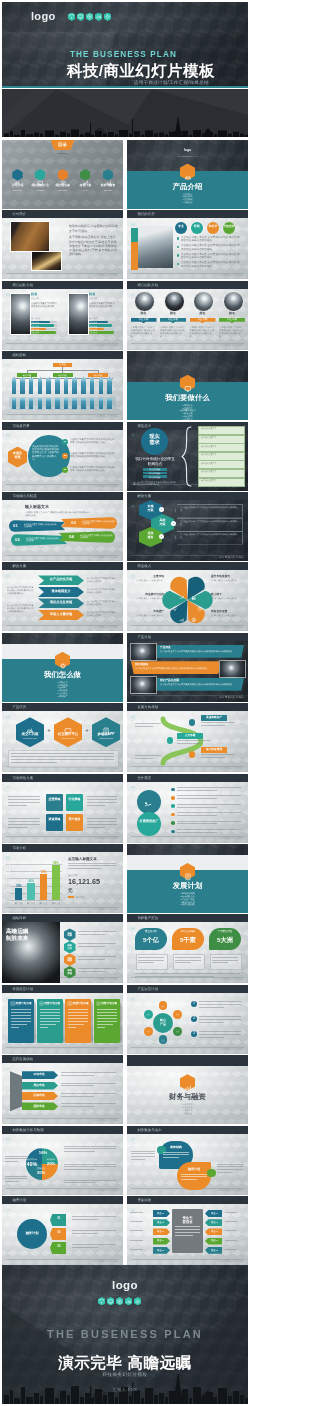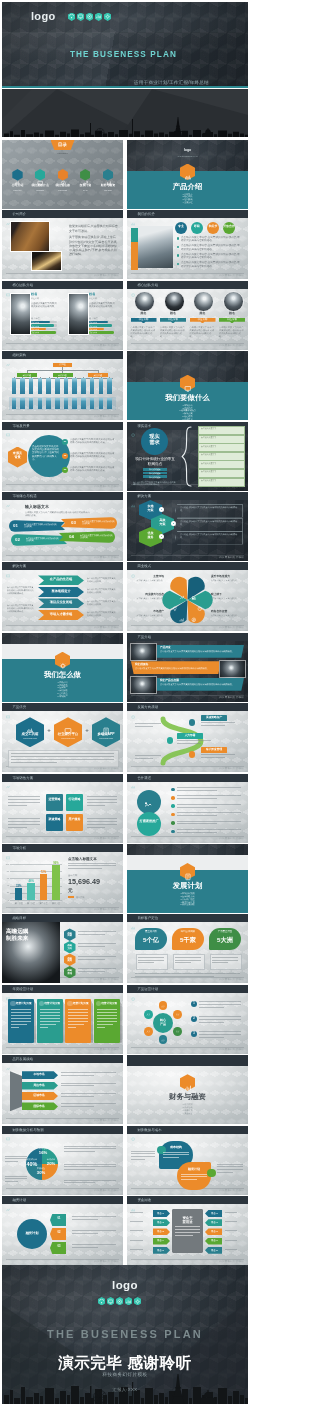--- a/index.html
+++ b/index.html
@@ -109,20 +109,21 @@
           </svg>
         </div>
         <div class="hexi">
           <svg viewBox="0 0 10 10">
             <circle cx="5" cy="5" r="2.2" stroke="#fff" stroke-width="1" fill="none"></circle>
             <path d="M5 .9v1.4M5 7.7v1.4M.9 5h1.4M7.7 5h1.4" stroke="#fff" stroke-width="1"></path>
           </svg>
         </div>
       </div>
     <div class="titleEn">THE BUSENESS PLAN</div>
+    <div class="titleCn">科技/商业幻灯片模板</div>
     <div class="sub">适用于商业计划/工作汇报/年终总结</div>
     <div class="tealbar"></div>
   </div>
 
   <div class="slide" id="skyband">
     <div class="lab">科技商务幻灯片模板</div>
     <svg id="skylineSvg" width="246" height="48" viewBox="0 0 246 48" preserveAspectRatio="none" style="position:absolute;left:0;top:0;">
         <rect width="246" height="48" fill="#33373b"></rect>
         <path d="M55 0 L150 48 L0 48 Z" fill="#2b2f33"></path>
         <path d="M150 0 L246 26 L246 48 L118 48 Z" fill="#2a2e32"></path>
@@ -854,21 +855,21 @@
         <div style="position:absolute;left:34.8px;top:26.68px;width:13.4px;font-size:2.7px;line-height:3.294px;color:#ec8b2a;text-align:center;font-weight:bold;white-space:pre;">72%</div>
         <div style="position:absolute;left:34.8px;top:57.6px;width:13.4px;font-size:2px;line-height:2.44px;color:#7e868a;text-align:center;white-space:pre;">第三季度</div>
         <div style="position:absolute;left:50.2px;top:21.439999999999998px;width:7.4px;height:34.56px;background:#7fc24a;"></div>
         <div style="position:absolute;left:47.2px;top:18.04px;width:13.4px;font-size:2.7px;line-height:3.294px;color:#7fc24a;text-align:center;font-weight:bold;white-space:pre;">96%</div>
         <div style="position:absolute;left:47.2px;top:57.6px;width:13.4px;font-size:2px;line-height:2.44px;color:#7e868a;text-align:center;white-space:pre;">第四季度</div>
         <div style="position:absolute;left:66px;top:13px;width:50px;font-size:3.6px;line-height:4.392px;color:#3d4448;text-align:left;font-weight:bold;white-space:pre;">点击输入标题文本</div>
         <div style="position:absolute;left:66px;top:18.5px;width:48px;height:.7px;background:rgba(130,140,145,.5);"></div>
         <div style="position:absolute;left:66px;top:21.4px;width:48px;height:.7px;background:rgba(130,140,145,.5);"></div>
         <div style="position:absolute;left:66px;top:24.3px;width:33.599999999999994px;height:.7px;background:rgba(130,140,145,.5);"></div>
         <div style="position:absolute;left:66px;top:30px;width:40px;font-size:2.3px;line-height:2.8059999999999996px;color:#8b9397;text-align:left;white-space:pre;">全年总额</div>
-        <div style="position:absolute;left:66px;top:34px;width:50px;font-size:7.2px;line-height:8.784px;color:#3d4448;text-align:left;font-weight:bold;white-space:pre;">15,696.49</div>
+        <div style="position:absolute;left:66px;top:34px;width:50px;font-size:7.2px;line-height:8.784px;color:#3d4448;text-align:left;font-weight:bold;white-space:pre;">16,121.65</div>
         <div style="position:absolute;left:66px;top:44px;width:10px;font-size:4.6px;line-height:5.611999999999999px;color:#3d4448;text-align:left;font-weight:bold;white-space:pre;">元</div>
         <div style="position:absolute;left:66px;top:52px;width:6px;height:2.4px;background:#ec8b2a;"></div>
         <div style="position:absolute;left:74px;top:52px;width:20px;font-size:2.2px;line-height:2.684px;color:#8b9397;text-align:left;white-space:pre;">同比增长</div>
       </div>
       <div class="slide g" style="left:127px;top:844px;">
         <div class="tex hexdark"></div>
         <div class="vig"></div>
         <div style="position:absolute;left:0px;top:11px;width:121px;height:15px;background:#eceeef;"></div>
         <div style="position:absolute;left:0px;top:26px;width:121px;height:43px;background:#2b7e8c;"></div>
         <div style="position:absolute;left:53px;top:19px;width:15px;height:16.5px;background:#ec8b2a;clip-path:polygon(50% 0%,100% 25%,100% 75%,50% 100%,0% 75%,0% 25%);"></div>
@@ -1307,18 +1308,18 @@
           </svg>
         </div>
         <div class="hexi">
           <svg viewBox="0 0 10 10">
             <circle cx="5" cy="5" r="2.2" stroke="#fff" stroke-width="1" fill="none"></circle>
             <path d="M5 .9v1.4M5 7.7v1.4M.9 5h1.4M7.7 5h1.4" stroke="#fff" stroke-width="1"></path>
           </svg>
         </div>
       </div>
     <div class="ctitleEn">THE BUSENESS PLAN</div>
-    <div class="ctitleCn">演示完毕  感谢聆听</div>
+    <div class="ctitleCn">演示完毕  高瞻远瞩</div>
     <div class="csub">科技商务幻灯片模板</div>
     <div class="cfoot">汇报人:XXX</div>
   </div>
 
 </div>
 
 </body></html>

